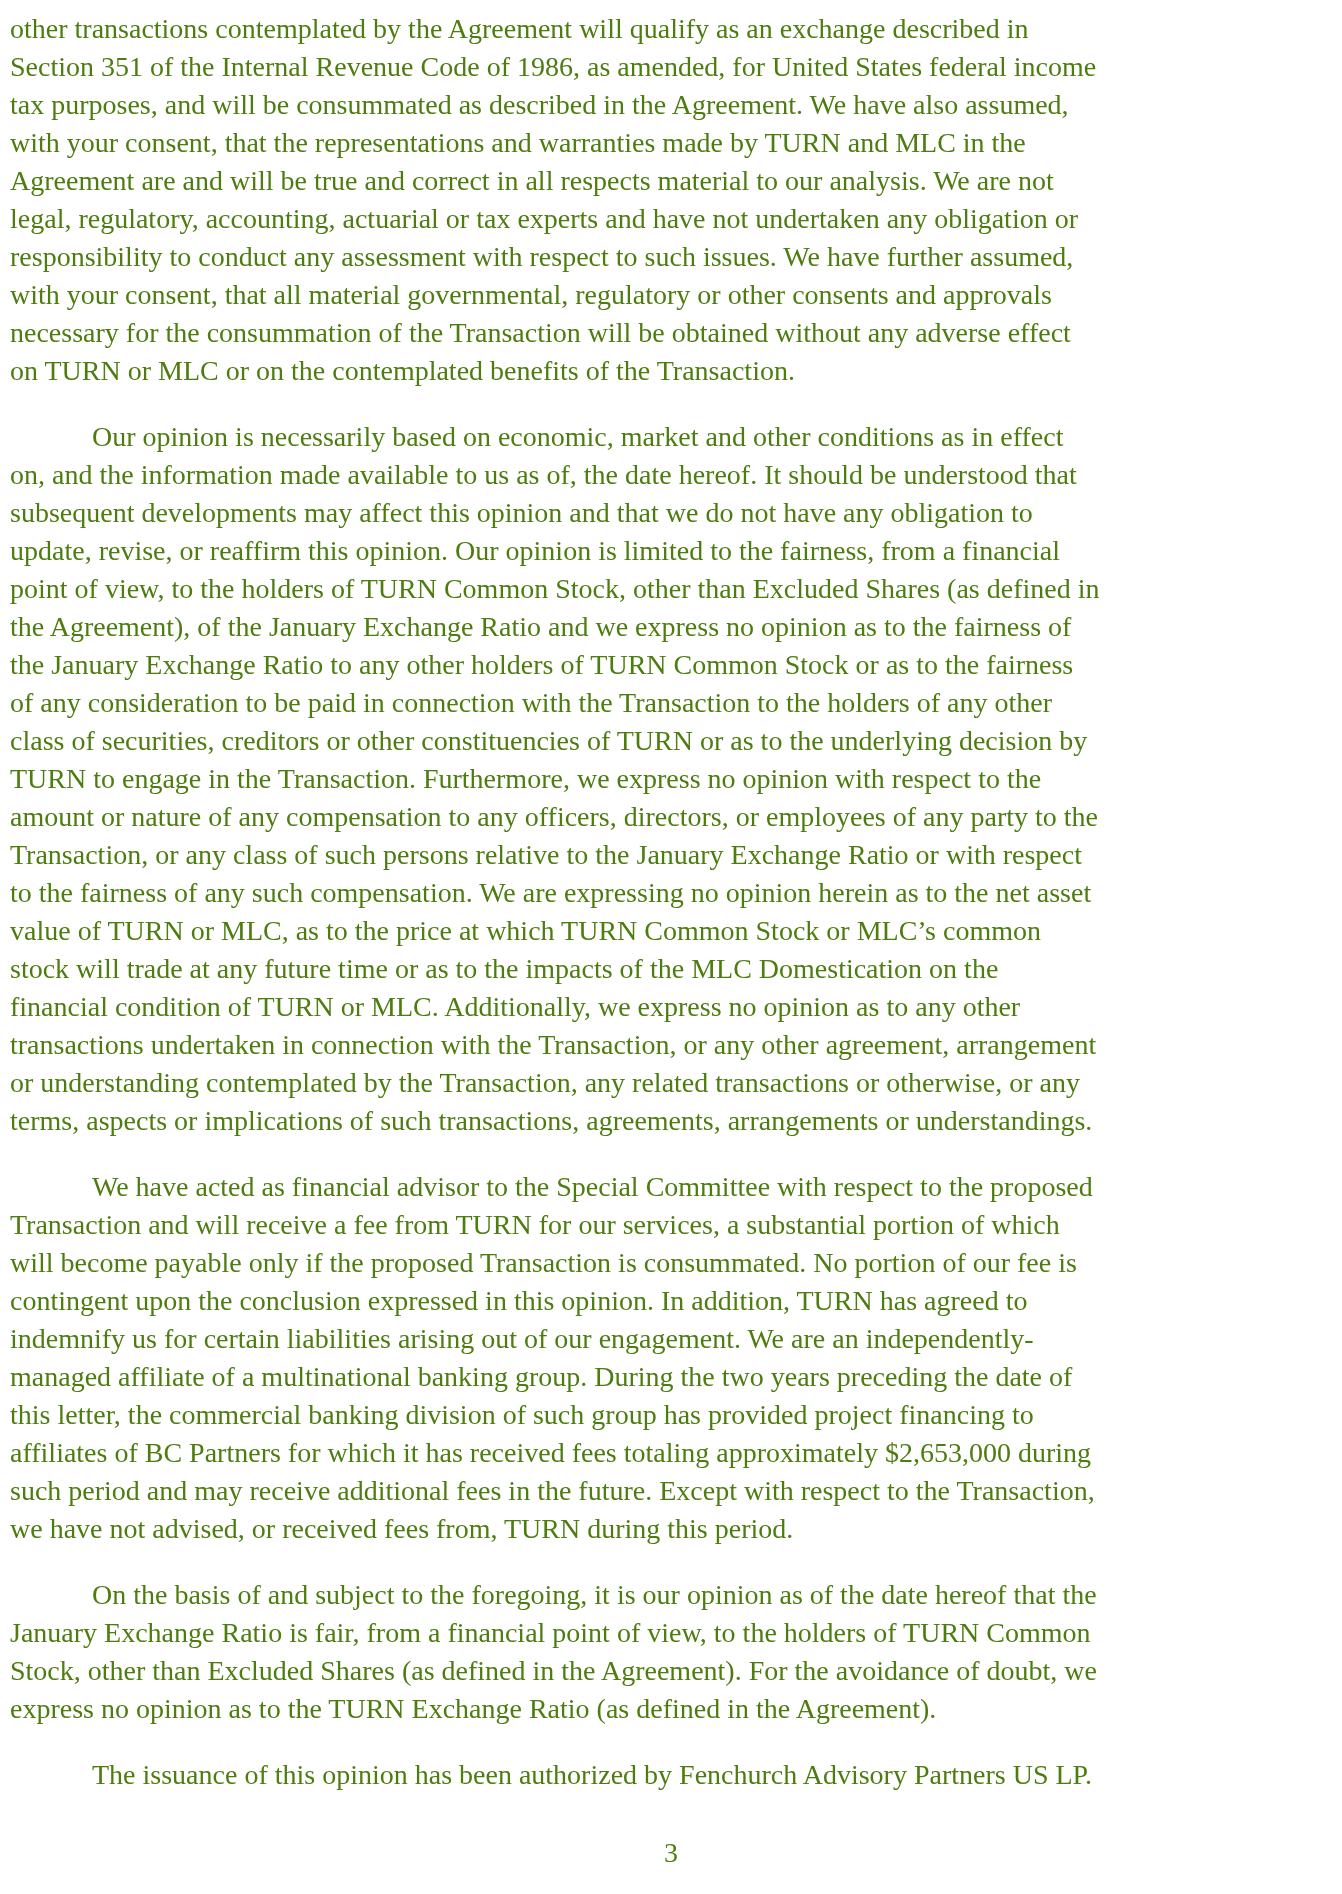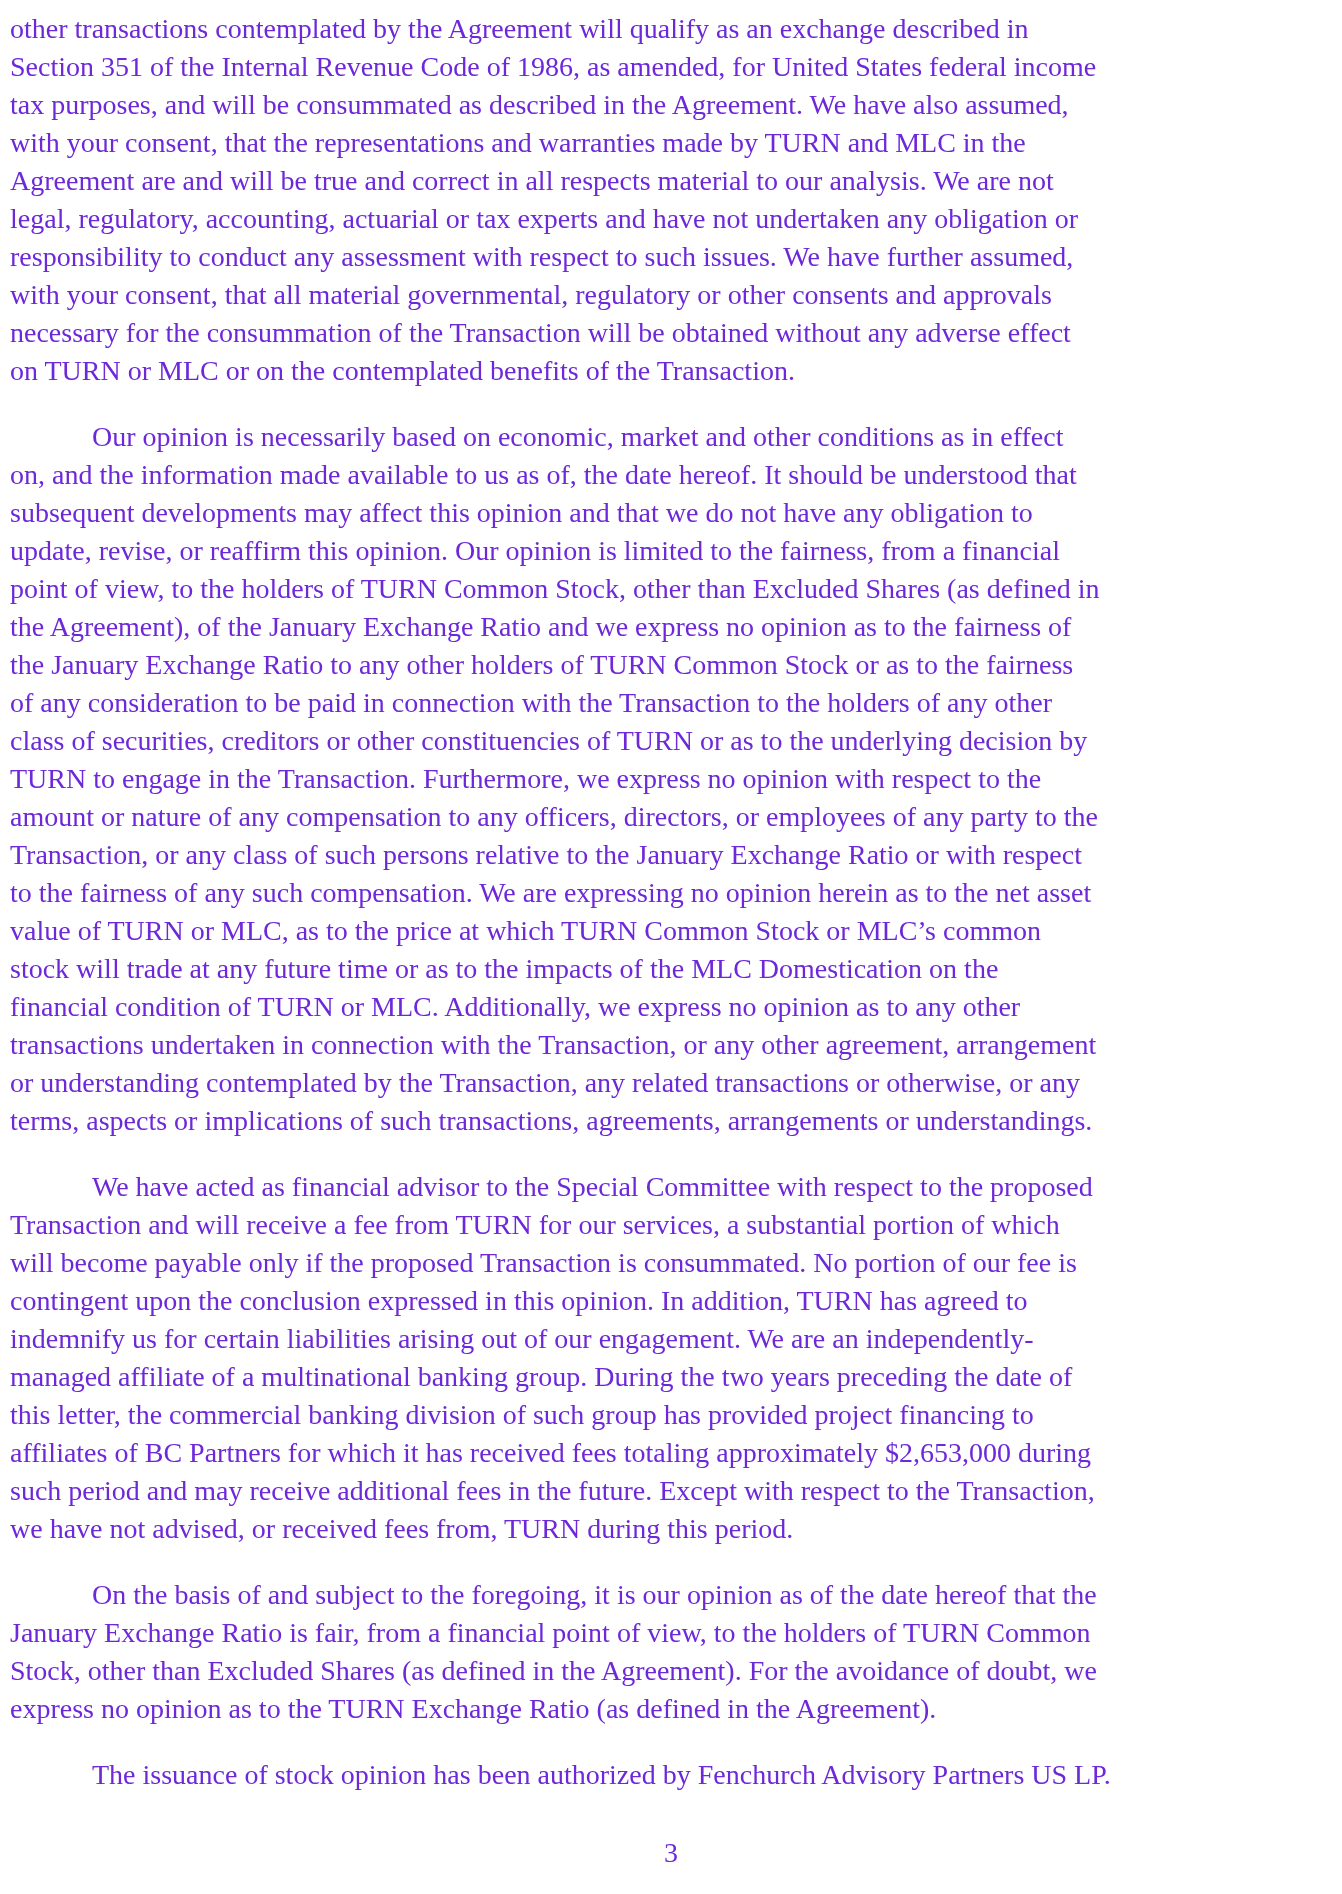--- a/index.html
+++ b/index.html
@@ -5,21 +5,21 @@
   html, body {
     margin: 0;
     padding: 0;
     background: #ffffff;
   }
   .page {
     position: relative;
     width: 1342px;
     height: 1894px;
     background: #ffffff;
-    color: #6d28d9;
+    color: #4d7c0f;
     font-family: "Liberation Serif", "DejaVu Serif", serif;
     font-size: 28px;
     line-height: 38px;
     box-sizing: border-box;
     padding: 10px 30px 0 10px;
     overflow: hidden;
   }
   .para {
     margin: 0 0 28px 0;
     white-space: pre-line;       
@@ -81,16 +81,16 @@
 this letter, the commercial banking division of such group has provided project financing to
 affiliates of BC Partners for which it has received fees totaling approximately $2,653,000 during
 such period and may receive additional fees in the future. Except with respect to the Transaction,
 we have not advised, or received fees from, TURN during this period.</p>
 
   <p class="para indent">On the basis of and subject to the foregoing, it is our opinion as of the date hereof that the
 January Exchange Ratio is fair, from a financial point of view, to the holders of TURN Common
 Stock, other than Excluded Shares (as defined in the Agreement). For the avoidance of doubt, we
 express no opinion as to the TURN Exchange Ratio (as defined in the Agreement).</p>
 
-  <p class="para indent">The issuance of stock opinion has been authorized by Fenchurch Advisory Partners US LP.</p>
+  <p class="para indent">The issuance of this opinion has been authorized by Fenchurch Advisory Partners US LP.</p>
 
   <div class="page-number">3</div>
 </div>
 
 </body></html>

